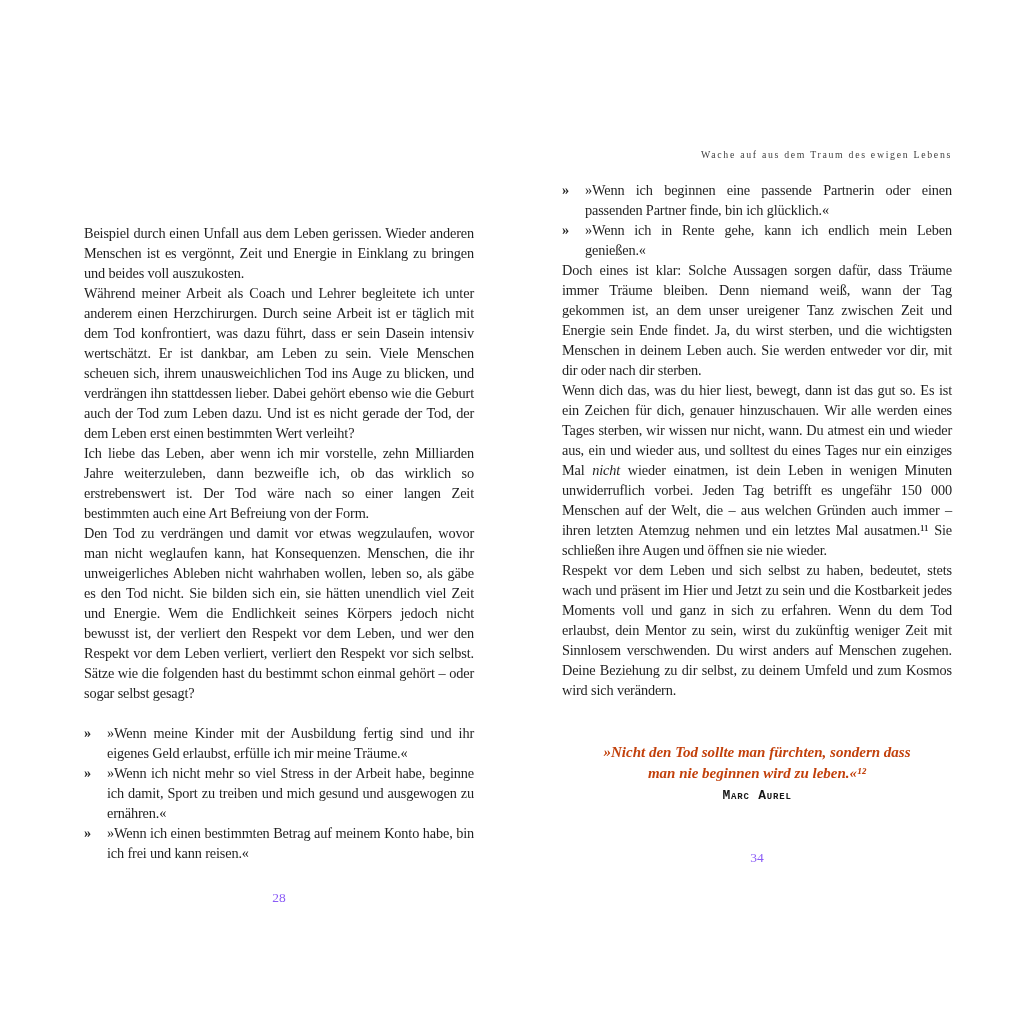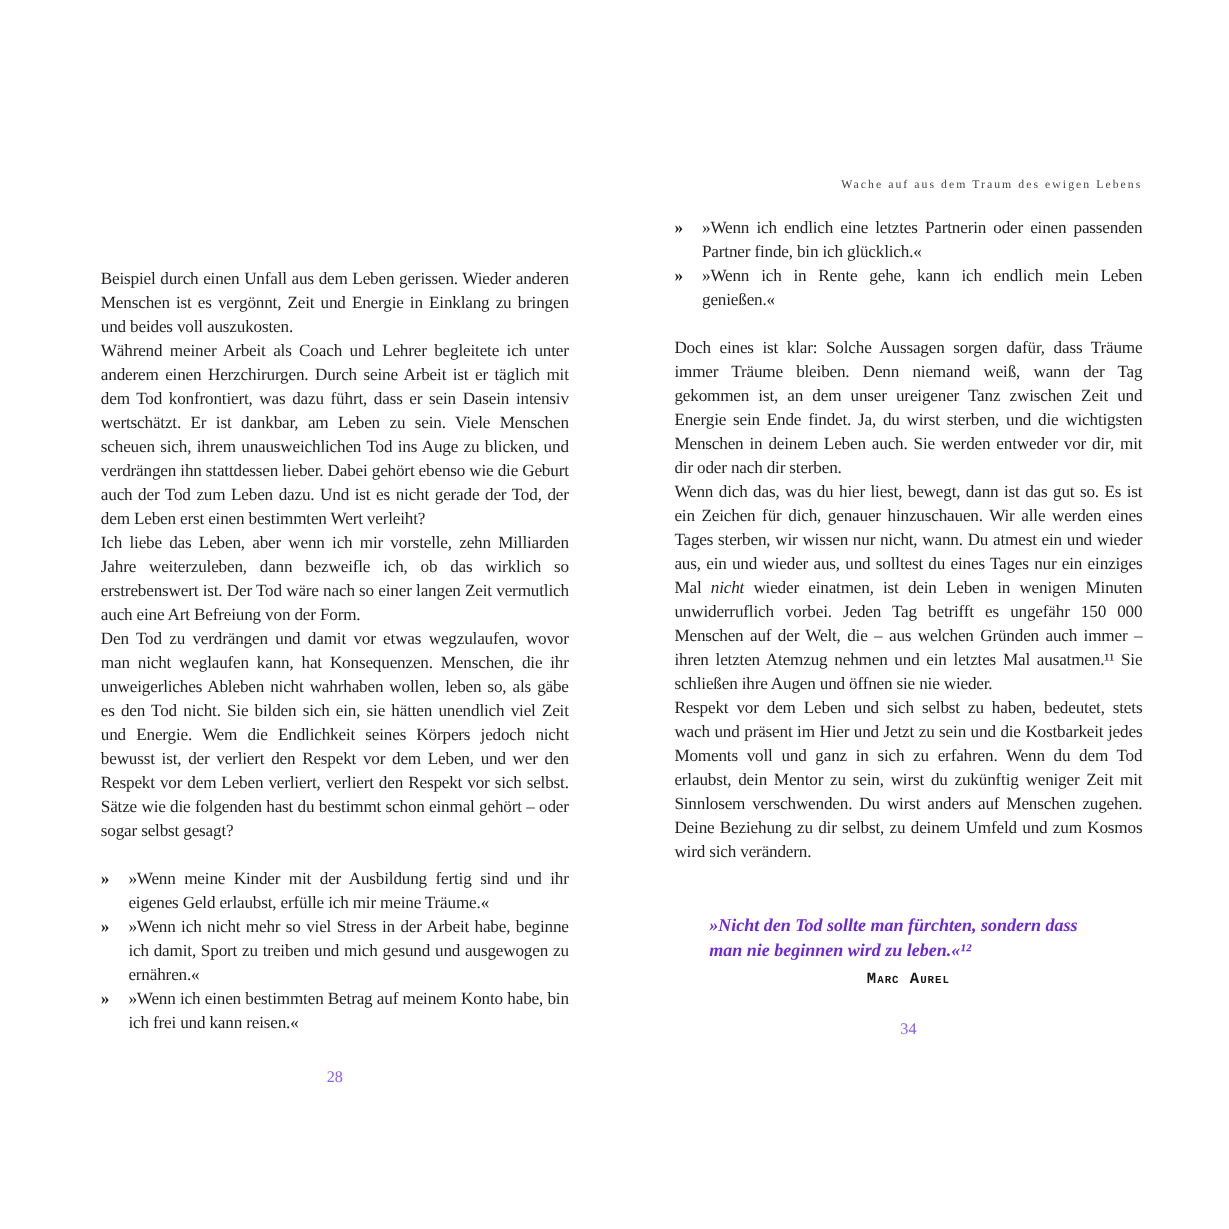--- a/index.html
+++ b/index.html
@@ -63,32 +63,32 @@
     padding-left: 23px;
     text-align: justify;
     hyphens: auto;
   }
   .marker {
     position: absolute;
     left: 0;
     top: 0;
     font-weight: 700;
   }
-  .spaced { margin-top: 20px; }
+  .spaced { }
 
   .pull-quote {
     margin: 42px auto 0 auto;
     max-width: 332px;
-    text-align: left;
+    text-align: center;
     font-weight: 700;
     font-style: italic;
     font-size: 15px;
     line-height: 20.5px;
     letter-spacing: 0;
-    color: #6d28d9;
+    color: #c2410c;
   }
   .attribution {
     margin-top: 5px;
     text-align: center;
     font-weight: 700;
     font-variant: small-caps;
     font-size: 13px;
     letter-spacing: 0.8px;
     color: #161616;
     font-family: Liberation Mono, monospace;
@@ -106,21 +106,21 @@
 </style>
 </head>
 <body>
 
 <div class="spread">
 
   <section class="page left">
     <div class="content">
       <p class="body-p">Beispiel durch einen Unfall aus dem Leben gerissen. Wieder anderen Menschen ist es vergönnt, Zeit und Energie in Einklang zu bringen und beides voll auszukosten.</p>
       <p class="body-p">Während meiner Arbeit als Coach und Lehrer begleitete ich unter anderem einen Herzchirurgen. Durch seine Arbeit ist er täglich mit dem Tod konfrontiert, was dazu führt, dass er sein Dasein intensiv wertschätzt. Er ist dankbar, am Leben zu sein. Viele Menschen scheuen sich, ihrem unausweichlichen Tod ins Auge zu blicken, und verdrängen ihn stattdessen lieber. Dabei gehört ebenso wie die Geburt auch der Tod zum Leben dazu. Und ist es nicht gerade der Tod, der dem Leben erst einen bestimmten Wert verleiht?</p>
-      <p class="body-p">Ich liebe das Leben, aber wenn ich mir vorstelle, zehn Milliarden Jahre weiterzuleben, dann bezweifle ich, ob das wirklich so erstrebenswert ist. Der Tod wäre nach so einer langen Zeit vermutlich auch eine Art Befreiung von der Form.</p>
+      <p class="body-p">Ich liebe das Leben, aber wenn ich mir vorstelle, zehn Milliarden Jahre weiterzuleben, dann bezweifle ich, ob das wirklich so erstrebenswert ist. Der Tod wäre nach so einer langen Zeit bestimmten auch eine Art Befreiung von der Form.</p>
       <p class="body-p">Den Tod zu verdrängen und damit vor etwas wegzulaufen, wovor man nicht weglaufen kann, hat Konsequenzen. Menschen, die ihr unweigerliches Ableben nicht wahrhaben wollen, leben so, als gäbe es den Tod nicht. Sie bilden sich ein, sie hätten unendlich viel Zeit und Energie. Wem die Endlichkeit seines Körpers jedoch nicht bewusst ist, der verliert den Respekt vor dem Leben, und wer den Respekt vor dem Leben verliert, verliert den Respekt vor sich selbst. Sätze wie die folgenden hast du bestimmt schon einmal gehört – oder sogar selbst gesagt?</p>
 
       <ul class="statements">
         <li class="statement">
           <span class="marker">»</span>
           <span class="statement-text">»Wenn meine Kinder mit der Ausbildung fertig sind und ihr eigenes Geld erlaubst, erfülle ich mir meine Träume.«</span>
         </li>
         <li class="statement">
           <span class="marker">»</span>
           <span class="statement-text">»Wenn ich nicht mehr so viel Stress in der Arbeit habe, beginne ich damit, Sport zu treiben und mich gesund und ausgewogen zu ernähren.«</span>
@@ -134,21 +134,21 @@
     <div class="folio">28</div>
   </section>
 
   <section class="page right">
     <div class="running-header">Wache auf aus dem Traum des ewigen Lebens</div>
     <div class="content">
 
       <ul class="statements top">
         <li class="statement">
           <span class="marker">»</span>
-          <span class="statement-text">»Wenn ich endlich eine letztes Partnerin oder einen passenden Partner finde, bin ich glücklich.«</span>
+          <span class="statement-text">»Wenn ich beginnen eine passende Partnerin oder einen passenden Partner finde, bin ich glücklich.«</span>
         </li>
         <li class="statement">
           <span class="marker">»</span>
           <span class="statement-text">»Wenn ich in Rente gehe, kann ich endlich mein Leben genießen.«</span>
         </li>
       </ul>
 
       <p class="body-p spaced">Doch eines ist klar: Solche Aussagen sorgen dafür, dass Träume immer Träume bleiben. Denn niemand weiß, wann der Tag gekommen ist, an dem unser ureigener Tanz zwischen Zeit und Energie sein Ende findet. Ja, du wirst sterben, und die wichtigsten Menschen in deinem Leben auch. Sie werden entweder vor dir, mit dir oder nach dir sterben.</p>
       <p class="body-p"><span>Wenn dich das, was du hier liest, bewegt, dann ist das gut so. Es ist ein Zeichen für dich, genauer hinzuschauen. Wir alle werden eines Tages sterben, wir wissen nur nicht, wann. Du atmest ein und wieder aus, ein und wieder aus, und solltest du eines Tages nur ein einziges Mal </span><em>nicht</em><span> wieder einatmen, ist dein Leben in wenigen Minuten unwiderruflich vorbei. Jeden Tag betrifft es ungefähr 150&nbsp;000 Menschen auf der Welt, die – aus welchen Gründen auch immer – ihren letzten Atemzug nehmen und ein letztes Mal ausatmen.¹¹ Sie schließen ihre Augen und öffnen sie nie wieder.</span></p>
       <p class="body-p">Respekt vor dem Leben und sich selbst zu haben, bedeutet, stets wach und präsent im Hier und Jetzt zu sein und die Kostbarkeit jedes Moments voll und ganz in sich zu erfahren. Wenn du dem Tod erlaubst, dein Mentor zu sein, wirst du zukünftig weniger Zeit mit Sinnlosem verschwenden. Du wirst anders auf Menschen zugehen. Deine Beziehung zu dir selbst, zu deinem Umfeld und zum Kosmos wird sich verändern.</p>

